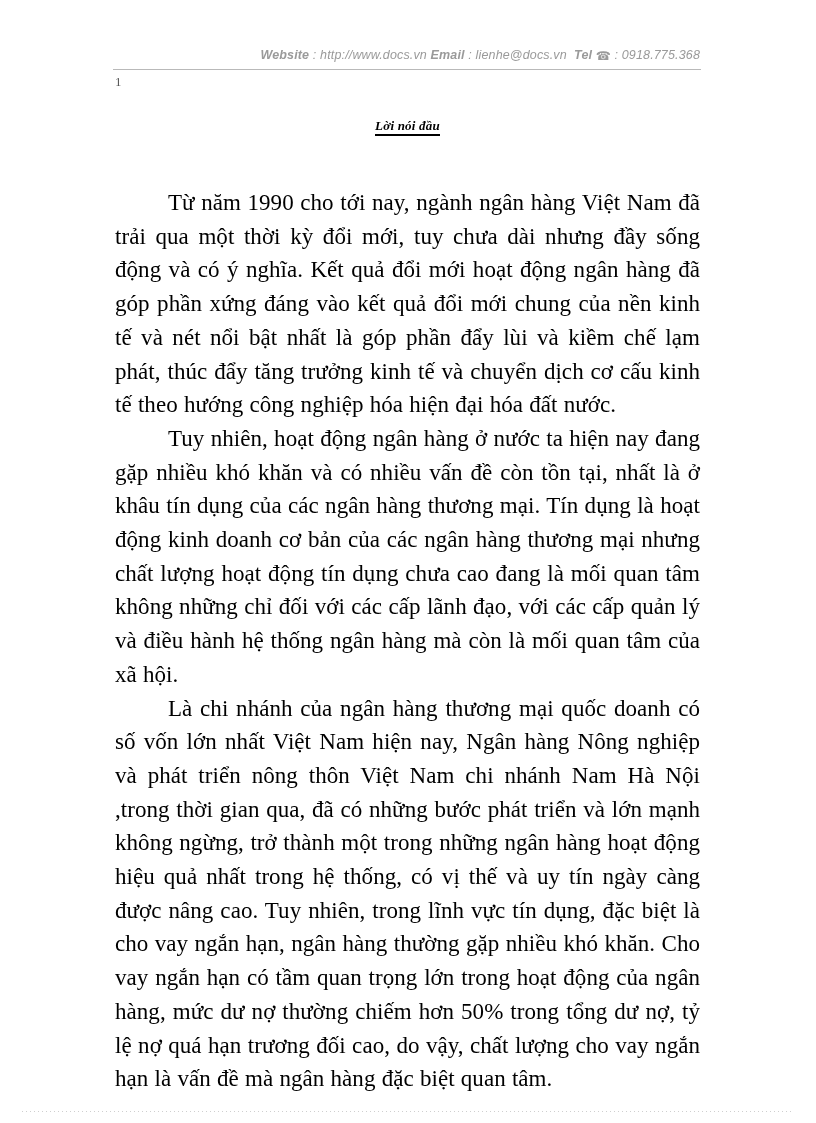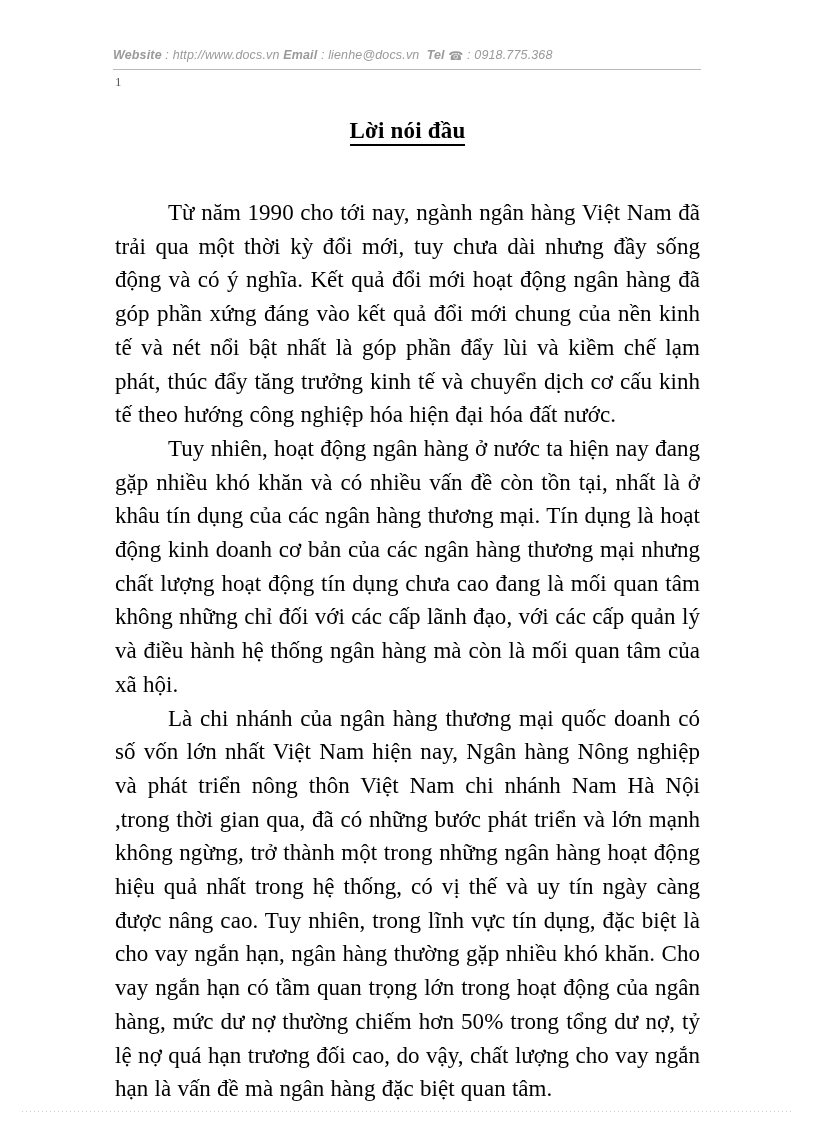--- a/index.html
+++ b/index.html
@@ -23,21 +23,21 @@
 
   
   .doc-header {
     position: absolute;
     left: 113px;
     top: 44px;
     width: 587px;
     height: 22px;
     display: flex;
     align-items: center;
-    justify-content: flex-start;
+    justify-content: flex-end;
     white-space: nowrap;
   }
   .doc-header .hdr-text {
     font-family: "Liberation Sans", "DejaVu Sans", sans-serif;
     font-size: 12.5px;
     font-style: italic;
     color: #9a9a9a;
     letter-spacing: 0.15px;
   }
   .doc-header .hdr-strong {
@@ -73,24 +73,25 @@
   
   .content {
     position: absolute;
     left: 115px;
     top: 118px;
     width: 585px;
   }
 
   .doc-title {
     text-align: center;
-    font-size: 23px;
+    font-size: 13px;
     font-weight: bold;
     margin: 0 0 52px 0;
     letter-spacing: 0.2px;
+    font-style: italic;
   }
   .doc-title .title-underline {
     border-bottom: 2px solid #000;
     padding-bottom: 1px;
   }
 
   .para {
     margin: 0;
     font-size: 23px;
     line-height: 33.7px;

